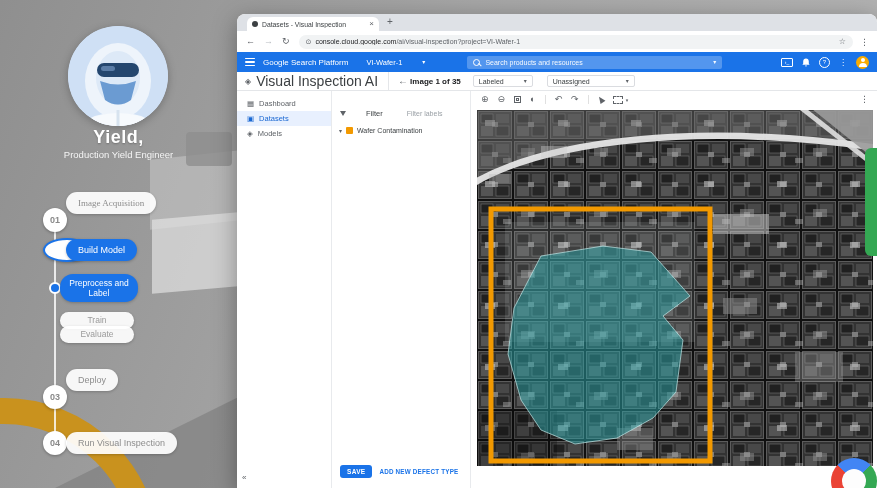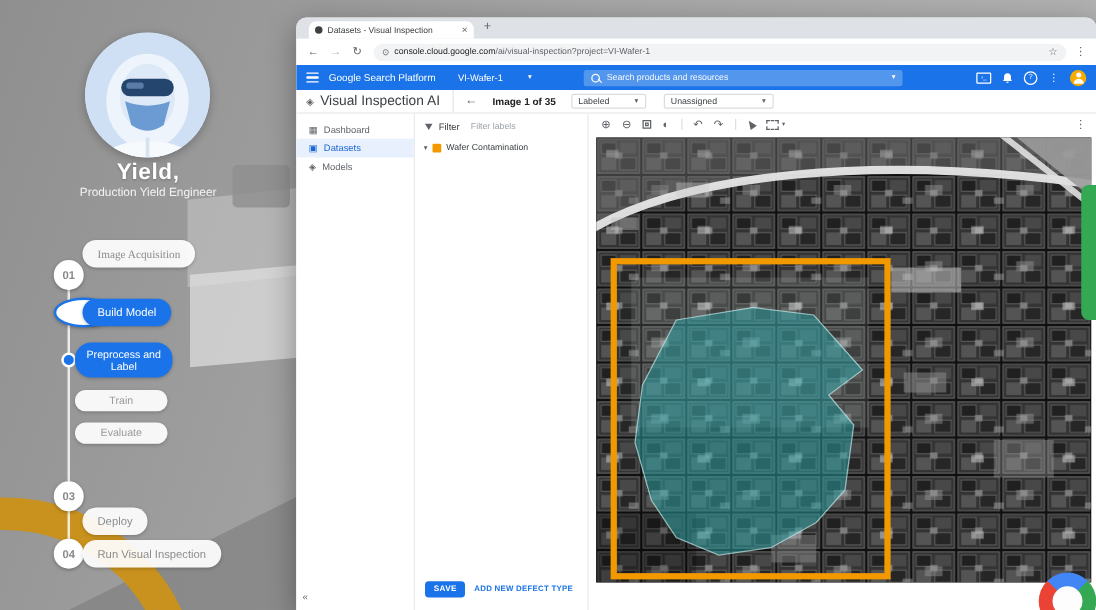--- a/index.html
+++ b/index.html
@@ -60,38 +60,38 @@
   .gcp-icons{margin-left:auto;display:flex;align-items:center;gap:9px;margin-right:8px;}
   .shell-ic{width:10px;height:7px;border:1px solid #fff;border-radius:1px;font-size:5px;line-height:6px;text-align:center;color:#fff;}
   .help-ic{width:9px;height:9px;border:1px solid #fff;border-radius:50%;font-size:6px;line-height:8px;text-align:center;color:#fff;}
   .dots-ic{font-size:8px;color:#fff;}
   .gcp-avatar{width:13px;height:13px;border-radius:50%;background:#f9ab00;position:relative;}
   .gcp-avatar::before{content:"";position:absolute;left:4.5px;top:2.5px;width:4px;height:4px;border-radius:50%;background:#fff;}
   .gcp-avatar::after{content:"";position:absolute;left:2.5px;top:7.5px;width:8px;height:4px;border-radius:4px 4px 0 0;background:#fff;}
   
   .appbar{position:absolute;left:0;top:58px;right:0;height:18px;background:#fff;border-bottom:1px solid #e4e6e9;display:flex;align-items:center;}
   .prod-ic{font-size:8px;color:#5f6368;margin-left:8px;}
-  .app-title{font-size:11px;color:#3c4043;margin-left:5px;white-space:nowrap;}
+  .app-title{font-size:14px;color:#3c4043;margin-left:5px;white-space:nowrap;}
   .vdiv{width:1px;height:18px;background:#e4e6e9;margin-left:10px;}
   .back-ic{font-size:10px;color:#5f6368;margin-left:9px;line-height:1;}
-  .img-counter{font-size:8px;color:#202124;font-weight:bold;margin-left:12px;white-space:nowrap;}
+  .img-counter{font-size:8px;color:#202124;font-weight:bold;margin-left:2px;white-space:nowrap;}
   .mini-select{display:flex;align-items:center;justify-content:space-between;border:1px solid #dadce0;border-radius:2px;height:12px;padding:0 5px;font-size:7px;color:#3c4043;box-sizing:border-box;white-space:nowrap;}
   .mini-select .caret{color:#5f6368;margin-left:8px;}
   .sel1{margin-left:12px;width:60px;}
   .sel2{margin-left:14px;width:88px;}
   
   .bodyarea{position:absolute;left:0;top:77px;right:0;bottom:0;background:#fff;}
   .leftnav{position:absolute;left:0;top:0;width:95px;bottom:0;border-right:1px solid #e8eaed;padding-top:5px;box-sizing:border-box;}
   .nav-item{display:flex;align-items:center;gap:5px;height:15px;padding-left:10px;font-size:7.5px;color:#5f6368;}
   .nav-item .ni{font-size:7.5px;color:#5f6368;line-height:1;}
   .nav-item.selected{background:#e8f0fe;color:#1967d2;}
   .nav-item.selected .ni{color:#1967d2;}
   .collapse{position:absolute;left:5px;bottom:6px;font-size:8px;color:#5f6368;}
   .filterpanel{position:absolute;left:96px;top:0;width:137px;bottom:0;border-right:1px solid #e8eaed;}
-  .fp-head{display:flex;align-items:center;gap:5px;padding:6px 7px 4px;}
+  .fp-head{display:flex;align-items:center;gap:20px;padding:6px 7px 4px;margin-top:12px;}
   .funnel{width:0;height:0;border-left:3.5px solid transparent;border-right:3.5px solid transparent;border-top:5px solid #5f6368;}
   .fp-title{font-size:7.5px;color:#3c4043;}
   .fp-ph{font-size:7px;color:#9aa0a6;margin-left:4px;}
   .label-row{display:flex;align-items:center;gap:4px;padding:5px 6px;}
   .tiny-caret{font-size:6px;color:#5f6368;line-height:1;}
   .chip{width:7px;height:7px;border-radius:1px;background:#f29900;}
   .label-name{font-size:7px;color:#3c4043;white-space:nowrap;}
   .fp-actions{position:absolute;left:7px;bottom:10px;display:flex;align-items:center;gap:7px;}
   .save-btn{background:#1a73e8;color:#fff;font-size:6.5px;font-weight:bold;padding:3px 7px;border-radius:3px;letter-spacing:.3px;}
   .add-btn{color:#1a73e8;font-size:6.3px;font-weight:bold;white-space:nowrap;letter-spacing:.2px;}
@@ -140,24 +140,24 @@
 
   <div class="step-circle" style="left:43px;top:208px;">01</div>
   <div class="pill" style="left:66px;top:192px;font-family:Liberation Serif, serif;">Image Acquisition</div>
 
   <div class="step-circle active" style="left:43px;top:238px;">02</div>
   <div class="pill active" style="left:66px;top:239px;">Build Model</div>
 
   <div class="sub-dot"></div>
   <div class="subpill active" style="left:60px;top:274px;width:78px;height:28px;padding:0 8px;">Preprocess and Label</div>
   <div class="subpill" style="left:60px;top:312px;width:74px;height:17px;">Train</div>
-  <div class="subpill" style="left:60px;top:338px;width:74px;height:17px;">Evaluate</div>
+  <div class="subpill" style="left:60px;top:326px;width:74px;height:17px;">Evaluate</div>
 
   <div class="step-circle" style="left:43px;top:385px;">03</div>
-  <div class="pill" style="left:66px;top:406px;">Deploy</div>
+  <div class="pill" style="left:66px;top:369px;">Deploy</div>
 
   <div class="step-circle" style="left:43px;top:431px;">04</div>
   <div class="pill" style="left:66px;top:432px;">Run Visual Inspection</div>
 
   <div class="browser">
 
     <div class="tabstrip">
       <div class="tab">
         <span class="tab-favicon"></span>
         <span class="tab-title">Datasets - Visual Inspection</span>

